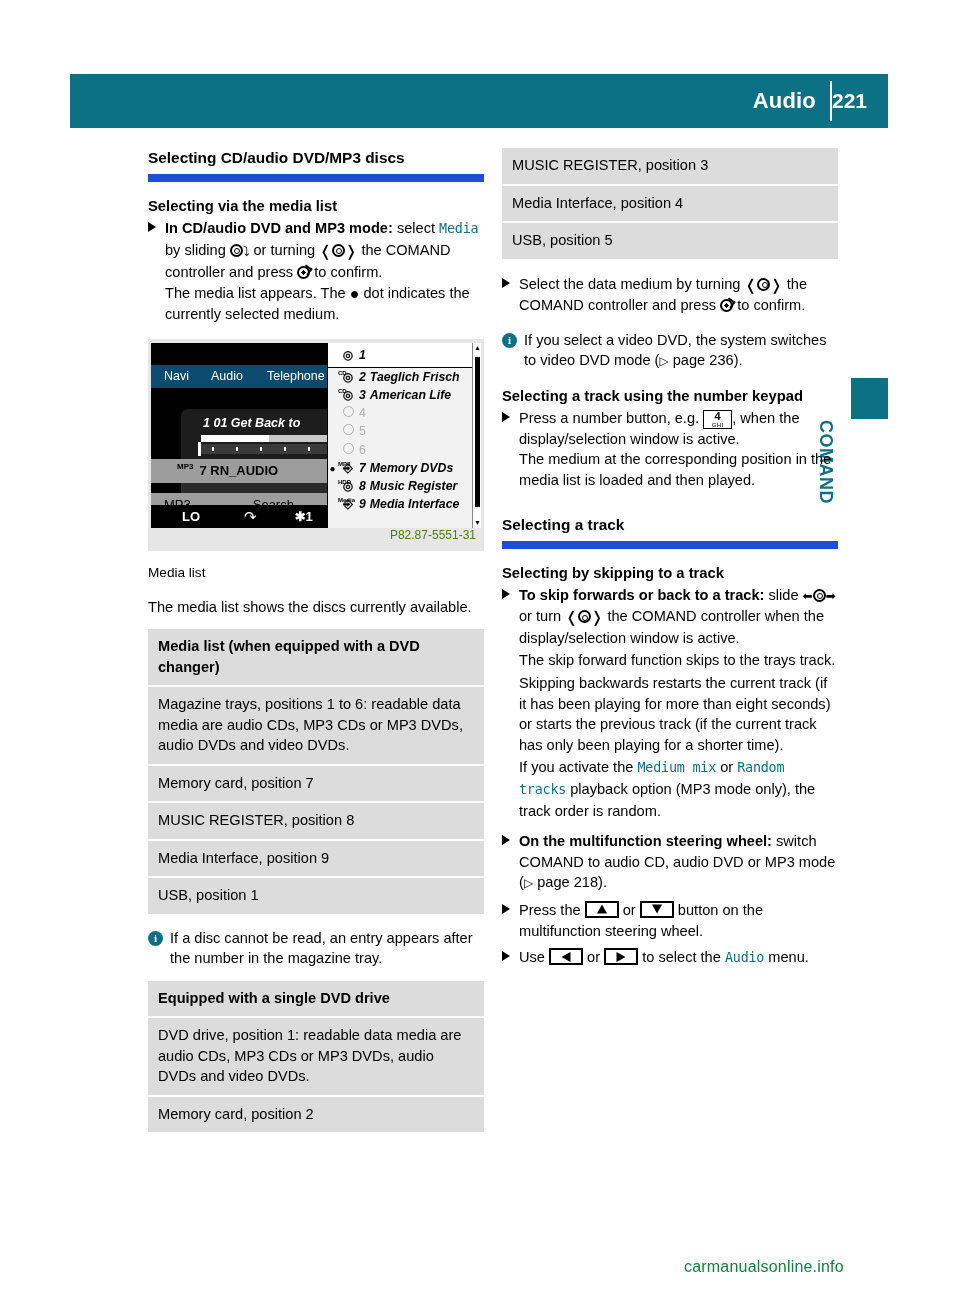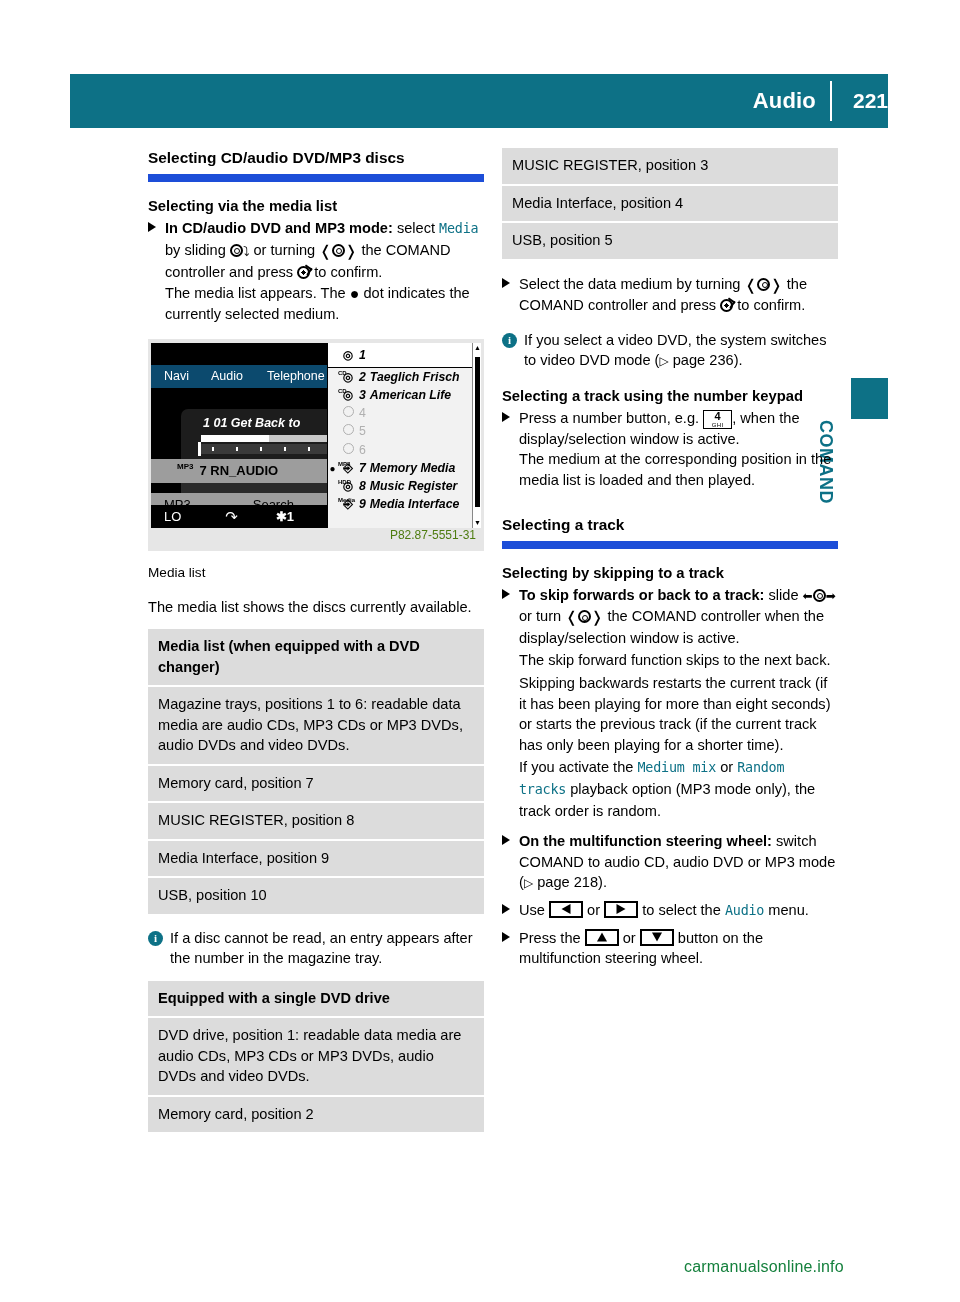--- a/index.html
+++ b/index.html
@@ -38,21 +38,21 @@
   .header-divider {
     width: 2px;
     height: 40px;
     background: #ffffff;
   }
   .header-page {
     color: #ffffff;
     font-size: 21px;
     font-weight: bold;
     width: 56px;
-    text-align: right;
+    text-align: left;
   }
 
   
   .side-tab-square {
     position: absolute;
     left: 851px;
     top: 378px;
     width: 37px;
     height: 41px;
     background: #0d7186;
@@ -323,21 +323,21 @@
     background:#9d9d9d; color:#000; font-size:13px;
     display:flex; align-items:center;
   }
   .scr-botrow .b1{ padding-left:13px; }
   .scr-botrow .b2{ padding-left:62px; }
   .scr-lastrow {
     position:absolute; left:0; top:162px; width:330px; height:24px;
     background:#000; color:#fff; font-size:13px;
     display:flex; align-items:center;
   }
-  .scr-lastrow .l1{ padding-left:13px; font-weight:normal; }
+  .scr-lastrow .l1{ padding-left:31px; font-weight:bold; }
   .scr-lastrow .l2{ padding-left:44px; font-size:15px; }
   .scr-lastrow .l3{ padding-left:38px; font-weight:bold; }
   .scr-lastrow .l4{ padding-left:34px; font-size:7px; line-height:8px; }
 
   
   .popup {
     position: absolute;
     left: 176px; top: 0px;
     width: 154px; height: 185px;
     background: #f2f2f2;
@@ -516,21 +516,21 @@
           <div class="pitem empty">
             <span class="sel"></span>
             <span class="ic"><span class="ocirc"></span></span>
             <span class="num">6</span>
           </div>
 
           <div class="pitem">
             <span class="sel on"></span>
             <span class="ic"><span class="tag">MP3</span><span class="disc">⎆</span></span>
             <span class="num">7</span>
-            <span>Memory Media</span>
+            <span>Memory DVDs</span>
           </div>
 
           <div class="pitem">
             <span class="sel"></span>
             <span class="ic"><span class="tag">HDD</span><span class="disc">◎</span></span>
             <span class="num">8</span>
             <span>Music Register</span>
           </div>
 
           <div class="pitem">
@@ -554,21 +554,21 @@
   </div>
 
   <p class="para gap">The media list shows the discs currently available.</p>
 
   <div class="tbl">
     <div class="row head">Media list (when equipped with a DVD changer)</div>
     <div class="row">Magazine trays, positions 1 to 6: readable data media are audio CDs, MP3 CDs or MP3 DVDs, audio DVDs and video DVDs.</div>
     <div class="row">Memory card, position 7</div>
     <div class="row">MUSIC REGISTER, position 8</div>
     <div class="row">Media Interface, position 9</div>
-    <div class="row">USB, position 10</div>
+    <div class="row">USB, position 1</div>
   </div>
 
   <div class="note">
     <span class="note-icon">i</span>
     <span>If a disc cannot be read, an entry appears after the number in the magazine tray.</span>
   </div>
 
   <div class="tbl">
     <div class="row head">Equipped with a single DVD drive</div>
     <div class="row">DVD drive, position 1: readable data media are audio CDs, MP3 CDs or MP3 DVDs, audio DVDs and video DVDs.</div>
@@ -603,35 +603,35 @@
     <div>The medium at the corresponding position in the media list is loaded and then played.</div>
   </div>
 
   <h1 class="sec" style="margin-top:24px">Selecting a track</h1>
 
   <h2 class="sub">Selecting by skipping to a track</h2>
 
   <div class="bullet">
     <span class="tri"></span>
     <b class="lead">To skip forwards or back to a track:</b><span> slide </span><span class="arrow-lt glyph">⬅</span><span class="ring"></span><span class="arrow-rt glyph">➡</span><span> or turn </span><span class="turn-l glyph">❬</span><span class="ring"></span><span class="turn-r glyph">❭</span><span> the COMAND controller when the display/selection window is active.</span>
-    <div style="margin-top:2px">The skip forward function skips to the next back.</div>
+    <div style="margin-top:2px">The skip forward function skips to the trays track.</div>
     <div style="margin-top:2px">Skipping backwards restarts the current track (if it has been playing for more than eight seconds) or starts the previous track (if the current track has only been playing for a shorter time).</div>
     <div style="margin-top:2px"><span>If you activate the </span><span class="ui">Medium mix</span><span> or </span><span class="ui">Random tracks</span><span> playback option (MP3 mode only), the track order is random.</span></div>
   </div>
 
   <div class="bullet" style="margin-top:10px">
     <span class="tri"></span>
     <b class="lead">On the multifunction steering wheel:</b><span> switch COMAND to audio CD, audio DVD or MP3 mode (</span><span class="pagearrow glyph">▷</span><span> page 218).</span>
   </div>
 
   <div class="bullet" style="margin-top:6px">
     <span class="tri"></span>
-    <span>Use </span><span class="arrowbox ab-left"><i></i></span><span> or </span><span class="arrowbox ab-right"><i></i></span><span> to select the </span><span class="ui">Audio</span><span> menu.</span>
+    <span>Press the </span><span class="arrowbox ab-up"><i></i></span><span> or </span><span class="arrowbox ab-down"><i></i></span><span> button on the multifunction steering wheel.</span>
   </div>
 
   <div class="bullet" style="margin-top:6px">
     <span class="tri"></span>
-    <span>Press the </span><span class="arrowbox ab-up"><i></i></span><span> or </span><span class="arrowbox ab-down"><i></i></span><span> button on the multifunction steering wheel.</span>
+    <span>Use </span><span class="arrowbox ab-left"><i></i></span><span> or </span><span class="arrowbox ab-right"><i></i></span><span> to select the </span><span class="ui">Audio</span><span> menu.</span>
   </div>
 
 </div>
 
 <div class="watermark">carmanualsonline.info</div>
 
 </body></html>

